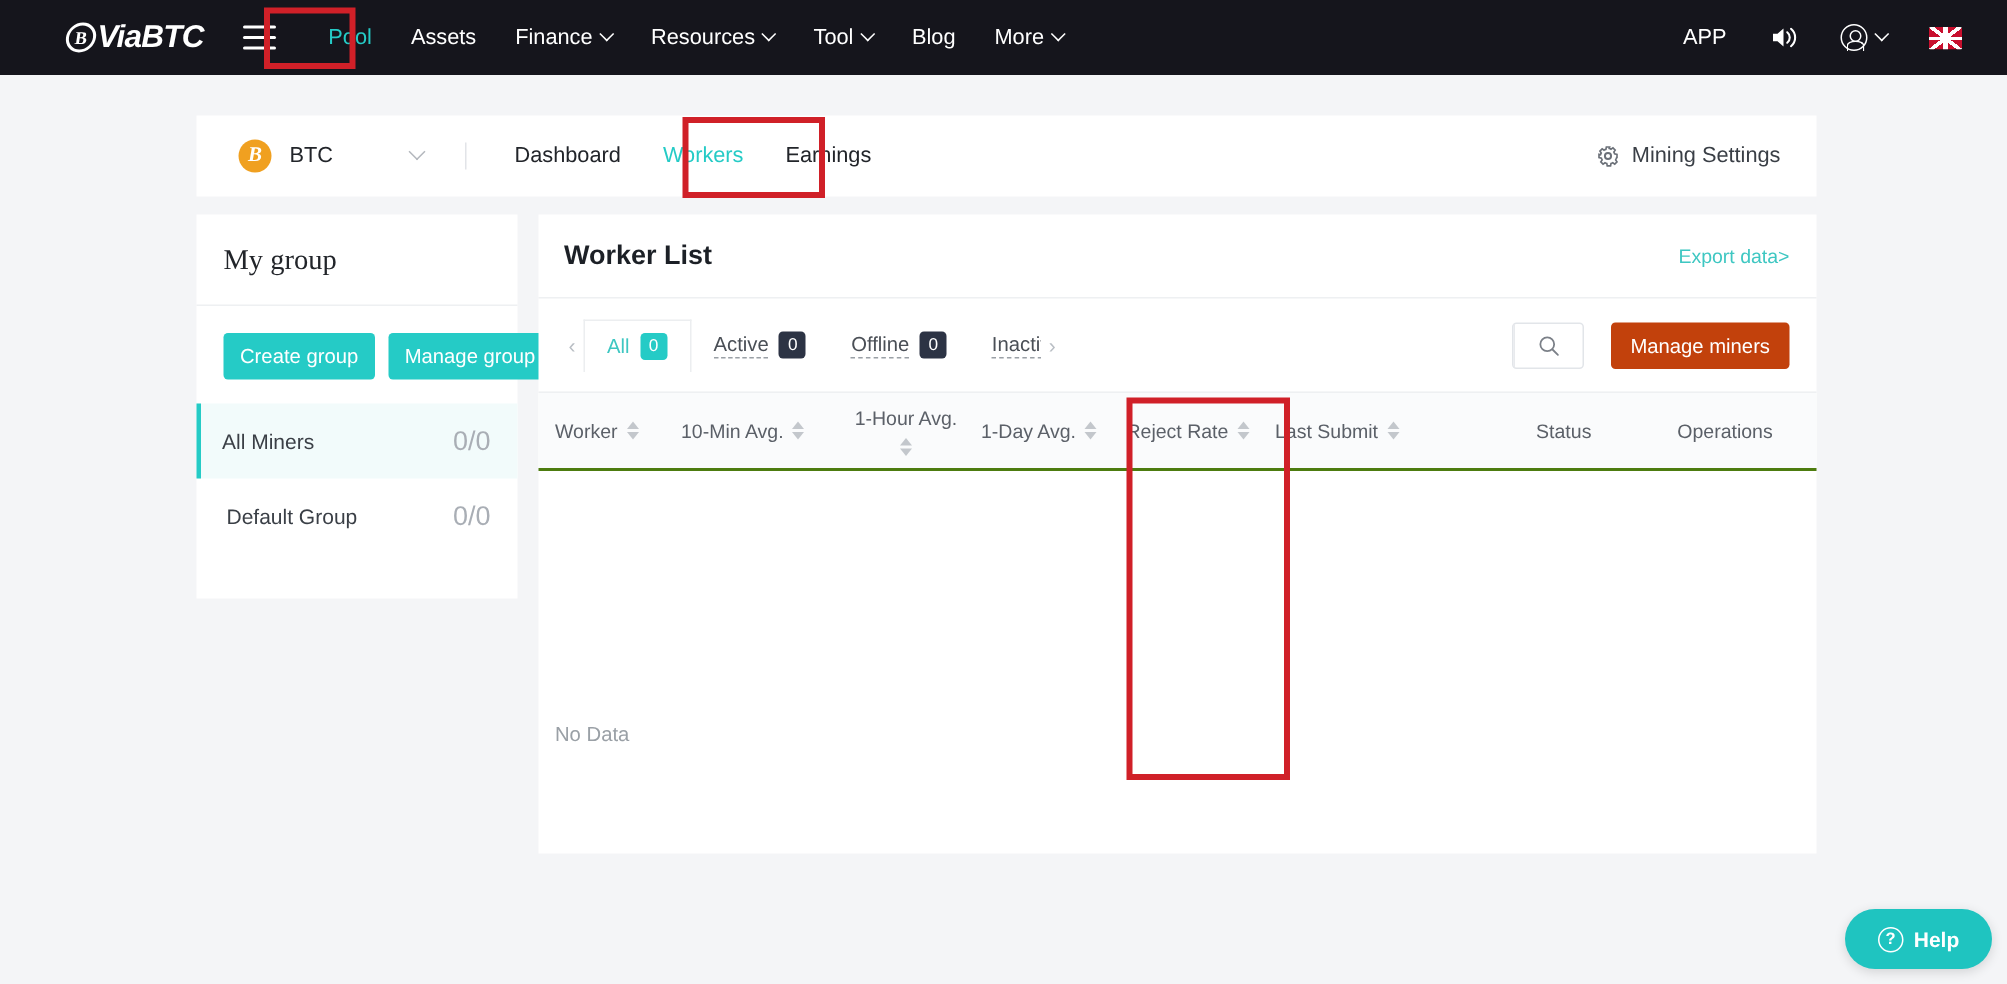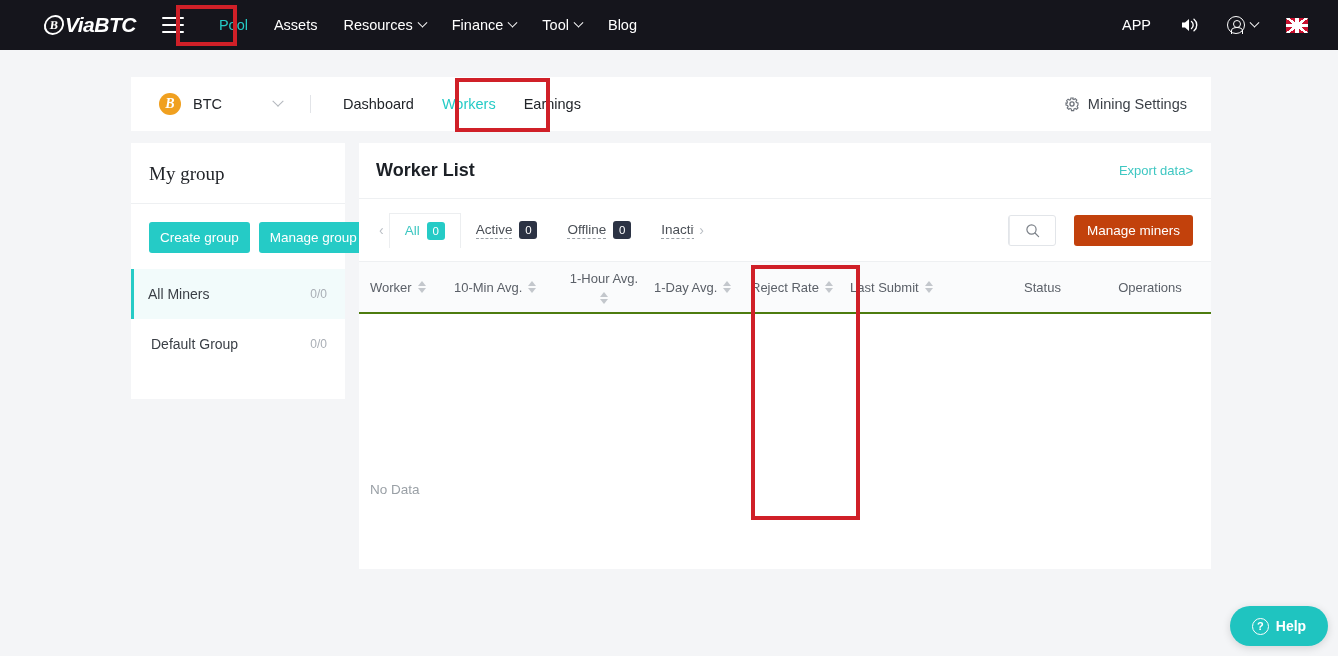--- a/index.html
+++ b/index.html
@@ -144,21 +144,21 @@
   }
   .group-row {
     display: flex; align-items: center; justify-content: space-between;
     height: 50px; padding: 0 18px 0 17px;
     font-size: 14px; color: #3a3f46; cursor: pointer;
     border-left: 3px solid transparent;
   }
   .group-row.selected {
     background: #f2fbfb; border-left: 3px solid #25cbc6; padding-left: 14px;
   }
-  .group-count { color: #a9aeb5; font-size: 12px; }
+  .group-count { color: #a9aeb5; font-size: 18px; }
 
   
   .maincard {
     position: absolute; left: 359px; top: 143px;
     width: 852px; height: 426px; background: #ffffff;
   }
   .card-head {
     height: 56px; display: flex; align-items: center;
     padding: 0 18px 0 17px; border-bottom: 1px solid #eef0f2;
   }
@@ -269,33 +269,37 @@
   </div>
 
   <div class="nav-items">
     <div class="nav-item active">
       <span>Pool</span>
     </div>
     <div class="nav-item">
       <span>Assets</span>
     </div>
     <div class="nav-item">
+      <span>Finance</span>
+      <span class="caret"></span>
+    </div>
+    <div class="nav-item">
       <span>Resources</span>
       <span class="caret"></span>
     </div>
     <div class="nav-item">
-      <span>Finance</span>
-      <span class="caret"></span>
-    </div>
-    <div class="nav-item">
       <span>Tool</span>
       <span class="caret"></span>
     </div>
     <div class="nav-item">
       <span>Blog</span>
+    </div>
+    <div class="nav-item">
+      <span>More</span>
+      <span class="caret"></span>
     </div>
   </div>
 
   <div class="nav-right">
     <div class="nav-item">
       <span>APP</span>
     </div>
     <div class="speaker-icon">
       <svg width="20" height="18" viewBox="0 0 20 18" fill="none">
         <path d="M3 6.5h3l4-3.5v12l-4-3.5H3z" fill="#ffffff"></path>

